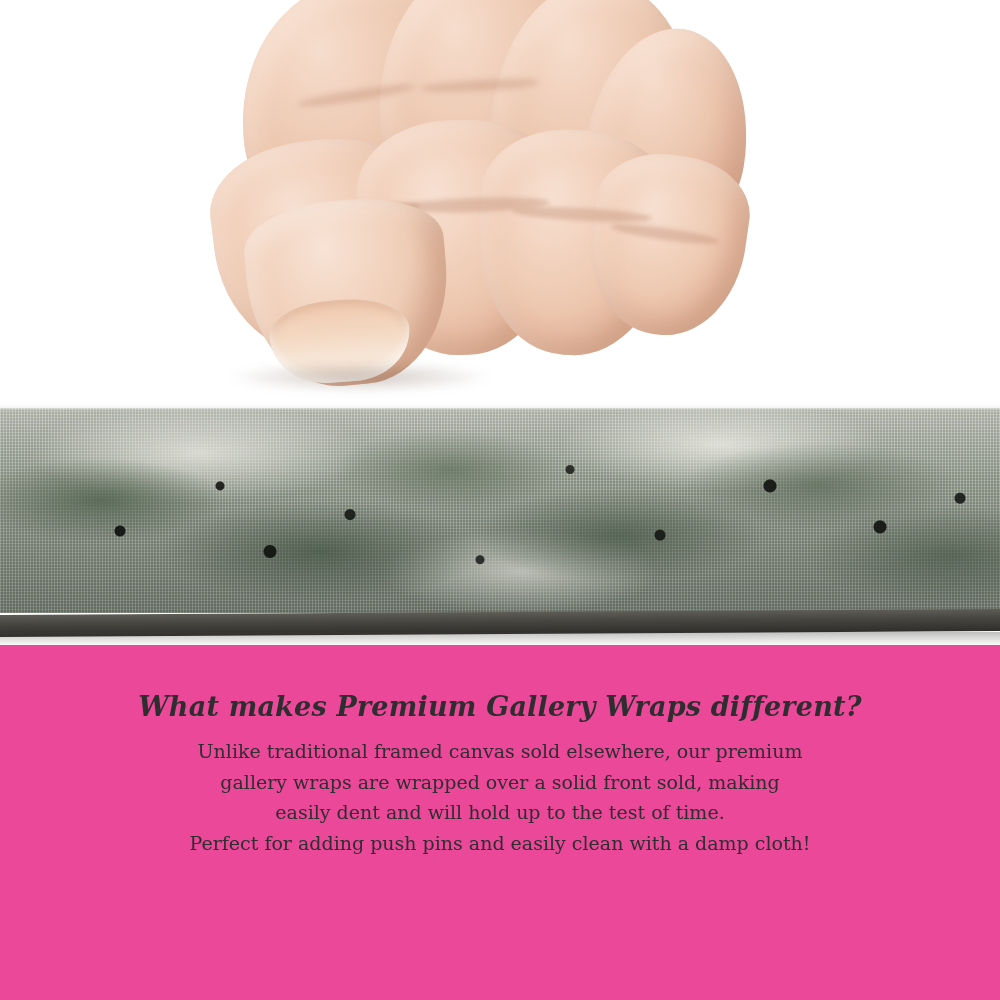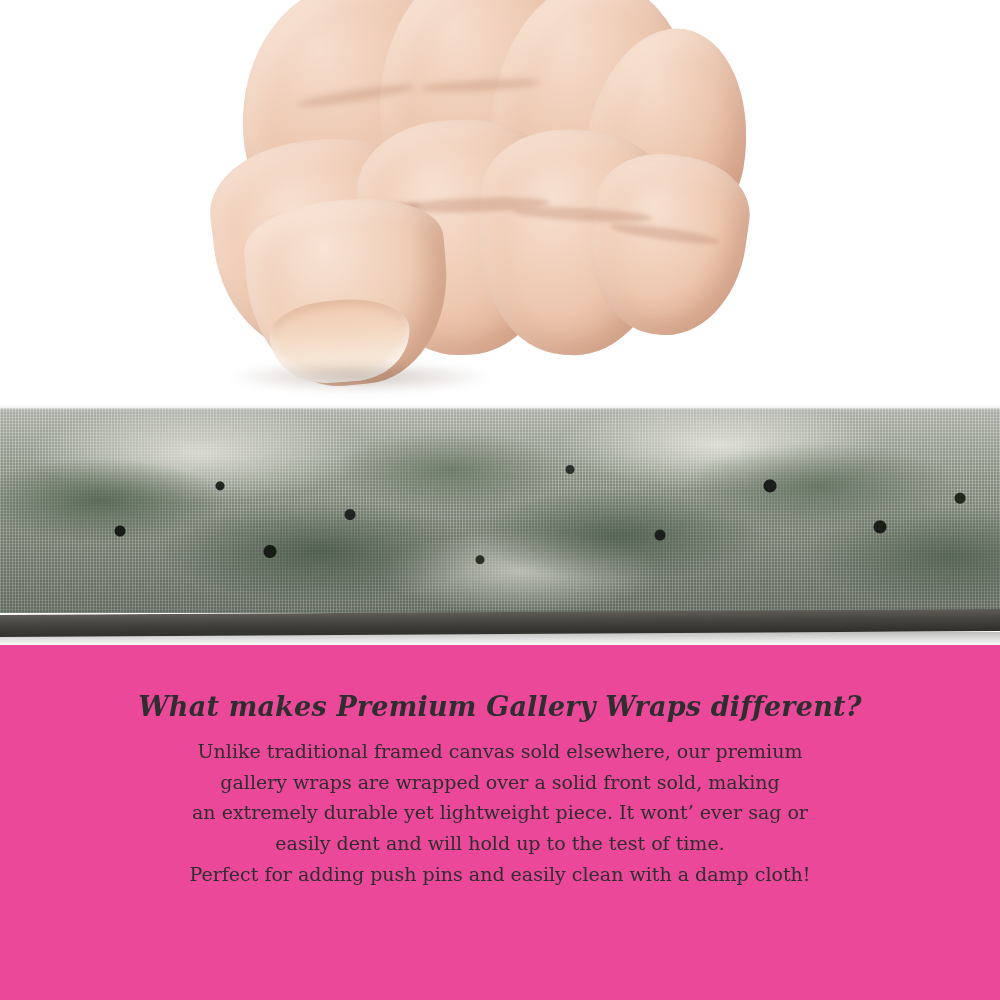--- a/index.html
+++ b/index.html
@@ -241,19 +241,18 @@
     <div class="strip-edge-highlight"></div>
     <div class="strip-edge-dark"></div>
     <div class="strip-bottom-shadow"></div>
   </div>
 
   <div class="caption">
     <p class="caption-heading">What makes Premium Gallery Wraps different?</p>
     <p class="caption-body">
       <span class="line">Unlike traditional framed canvas sold elsewhere, our premium</span>
       <span class="line">gallery wraps are wrapped over a solid front sold, making</span>
-      <span class="line">an extremely durable yet lightweight piece. It wont’ ever sag or</span>
       <span class="line">easily dent and will hold up to the test of time.</span>
       <span class="line">Perfect for adding push pins and easily clean with a damp cloth!</span>
     </p>
   </div>
 
 </div>
 
 </body></html>

